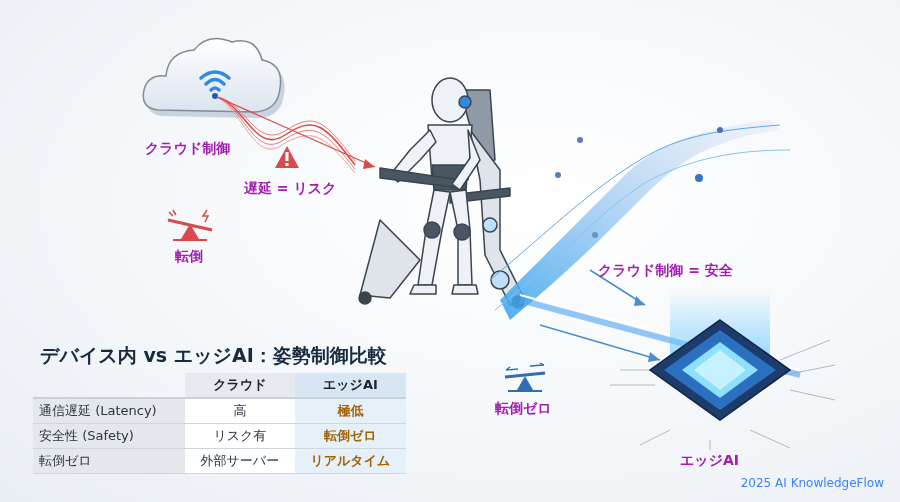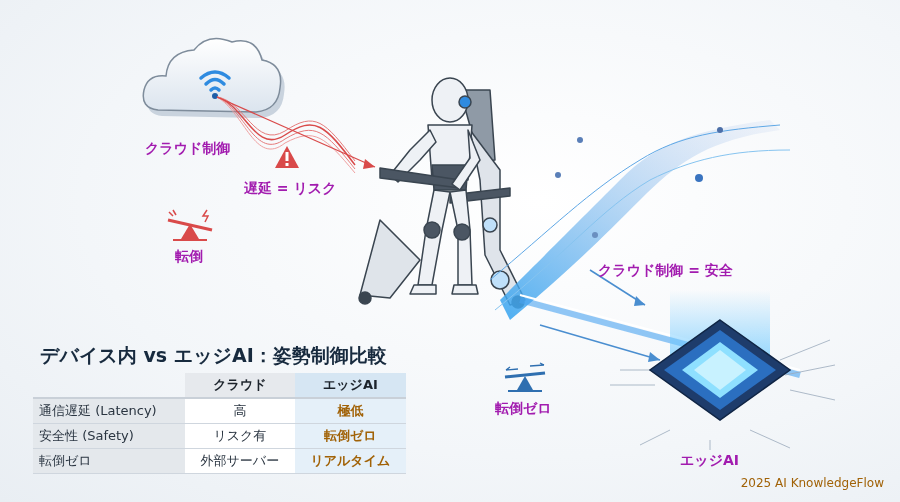--- a/index.html
+++ b/index.html
@@ -24,21 +24,21 @@
     height:24px; padding:0 6px; border-bottom:1px solid #cfd6de; white-space:nowrap;
   }
   .cmp-table th { font-weight:bold; text-align:center; color:#1c232b; }
   .cmp-table th.blank { background:transparent; border-bottom:2px solid #c9d0d8; }
   .cmp-table th.cloud { background:#e6e9ed; border-bottom:2px solid #c9d0d8; }
   .cmp-table th.edge { background:#d6e6f3; border-bottom:2px solid #c9d0d8; }
   .cmp-table td.rowh { background:#e4e8ec; text-align:left; color:#2a3541;margin-left:44px; }
   .cmp-table td.cloud { background:#ffffff; text-align:center; color:#2a3541; }
   .cmp-table td.edge { background:#e5f0f9; text-align:center; font-weight:bold; color:#a16207; }
 
-  .footer { right:16px; bottom:12px; font-size:12px; color:#a16207; }
+  .footer { right:16px; bottom:12px; font-size:12px; color:#3b82f6; }
 </style>
 </head>
 <body>
 
 <svg style="left:138px;top:30px;" width="150" height="95" viewBox="0 0 150 95">
   <defs>
     <linearGradient id="cg" x1="0" y1="0" x2="0" y2="1">
       <stop offset="0" stop-color="#ffffff"></stop>
         <stop offset="1" stop-color="#dbe4ee"></stop>
     </linearGradient>

